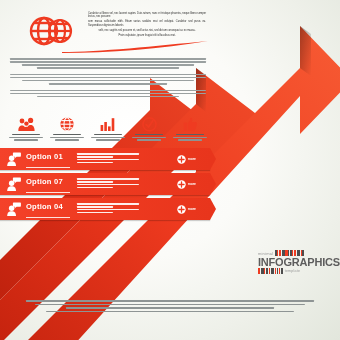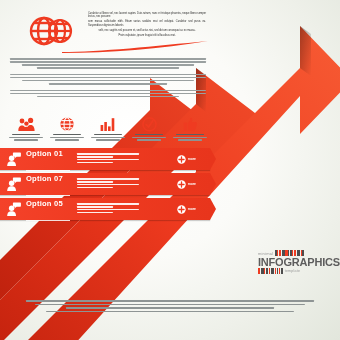--- a/index.html
+++ b/index.html
@@ -51,21 +51,21 @@
     background:linear-gradient(100deg,#f4422a 0%,#ef3b21 42%,#e8351c 100%);
     box-shadow:0 1px 1px rgba(0,0,0,.18);
     display:flex;align-items:center;
   }
   .opt:after{
     content:"";position:absolute;right:-6px;top:0;width:0;height:0;
     border-top:11px solid transparent;border-bottom:11px solid transparent;
     border-left:6px solid #e8351c;
   }
   .opt .person{width:26px;display:flex;justify-content:center;align-items:center;}
-  .opt .label{color:#fff;font-size:7.6px;font-weight:bold;letter-spacing:.2px;position:relative;padding-bottom:12px;}
+  .opt .label{color:#fff;font-size:7.6px;font-weight:bold;letter-spacing:.2px;position:relative;padding-bottom:6px;}
   .opt .label:after{content:"";position:absolute;left:0;bottom:-1px;width:44px;height:.9px;background:rgba(255,255,255,.85);}
   .opt .txt{margin-left:14px;width:62px;}
   .opt .txt .tl{height:1.3px;background:rgba(255,255,255,.92);margin-bottom:1.5px;border-radius:.4px;}
   .opt .txt .tl.s{width:58%;}
   .opt .more{position:absolute;right:14px;top:0;height:22px;display:flex;align-items:center;gap:2px;}
   .opt .more .mt{color:#fff;font-size:3.4px;font-weight:bold;}
 
   
   .brand{position:absolute;left:258px;top:250px;width:76px;}
   .brand .row1{display:flex;align-items:flex-end;gap:2px;height:6px;}
@@ -317,46 +317,46 @@
       </div>
       <div class="more">
         <svg width="9" height="9" viewBox="0 0 9 9">
           <circle cx="4.5" cy="4.5" r="4.2" fill="#fff"></circle>
           <path d="M4.5,2 L4.5,7 M2,4.5 L7,4.5" stroke="#ef3b21" stroke-width="1.3" stroke-linecap="round"></path>
         </svg>
         <span class="mt">more</span>
       </div>
     </div>
 
-
     <div class="opt">
       <div class="person">
         <svg width="15" height="14" viewBox="0 0 15 14">
             <g fill="#fff">
           <circle cx="5.6" cy="6.2" r="2.7"></circle>
               <path d="M1.2,14 C1.2,10.2 3.2,9.2 5.6,9.2 C8,9.2 10,10.2 10,14 Z"></path>
           <path d="M7.6,0.4 L14.2,0.4 C14.7,0.4 14.9,0.7 14.9,1.1 L14.9,4.1 C14.9,4.5 14.7,4.8 14.2,4.8 L10.6,4.8 L8.4,6.4 L8.9,4.8 L7.6,4.8 C7.2,4.8 6.9,4.5 6.9,4.1 L6.9,1.1 C6.9,0.7 7.2,0.4 7.6,0.4 Z"></path>
         </g>
           </svg>
       </div>
-      <div class="label">Option 05</div>
+      <div class="label">Option 04</div>
       <div class="txt">
         <div class="tl"></div>
           <div class="tl s"></div>
           <div class="tl"></div>
           <div class="tl s"></div>
       </div>
       <div class="more">
         <svg width="9" height="9" viewBox="0 0 9 9">
           <circle cx="4.5" cy="4.5" r="4.2" fill="#fff"></circle>
           <path d="M4.5,2 L4.5,7 M2,4.5 L7,4.5" stroke="#ef3b21" stroke-width="1.3" stroke-linecap="round"></path>
         </svg>
         <span class="mt">more</span>
       </div>
     </div>
+
 
   </div>
 
   <div class="brand">
     <div class="row1">
       <span class="minimal">minimal</span>
       <span class="bars">
         <i style="width:1.6px;background:#4d4d4d"></i>
           <i style="width:.8px;background:#ef3b21"></i>
         <i style="width:2.2px;background:#ef3b21"></i>

